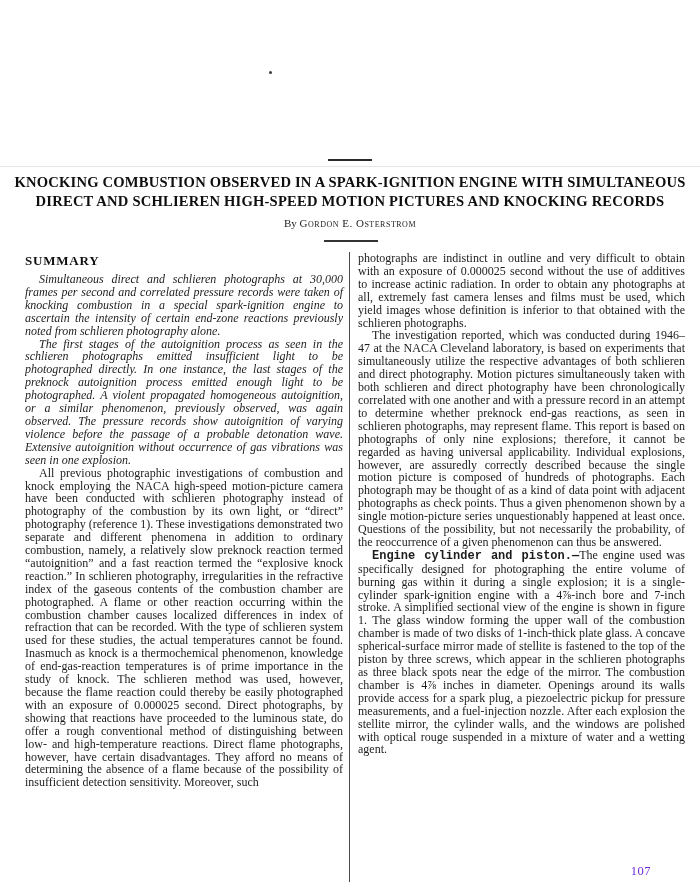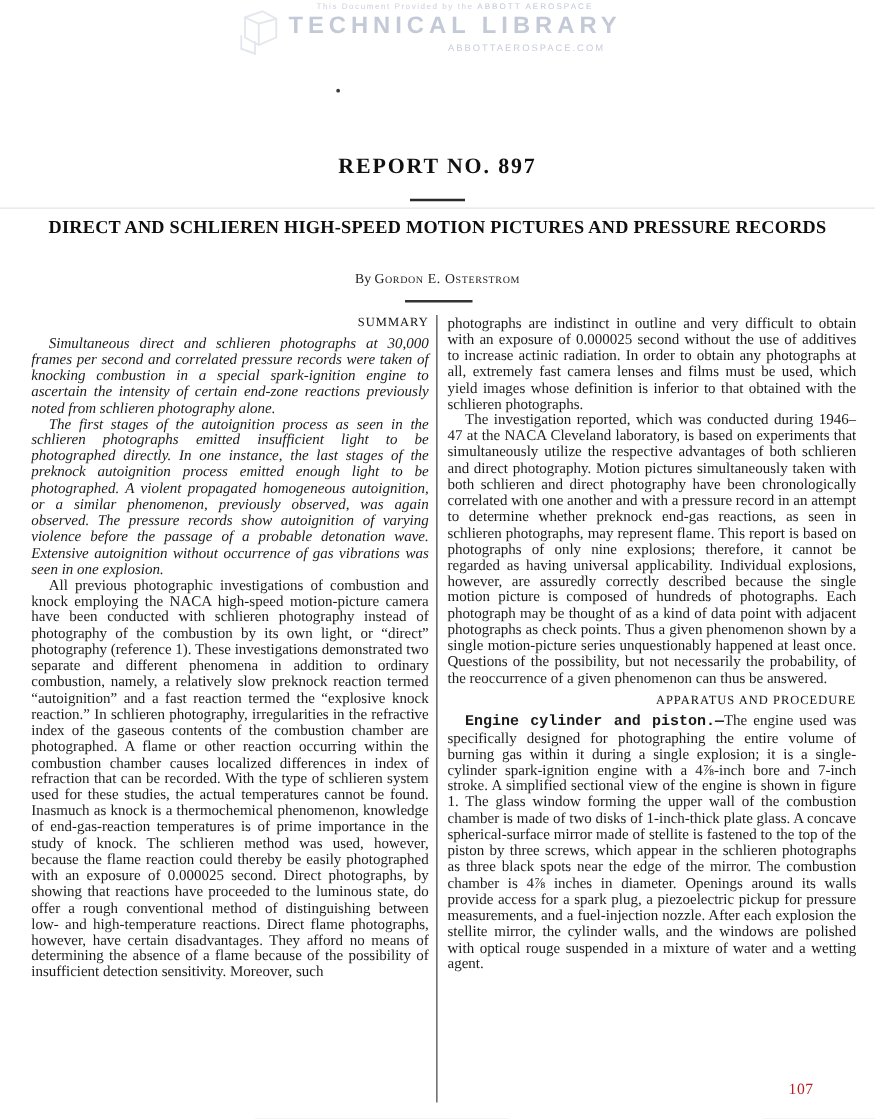--- a/index.html
+++ b/index.html
@@ -42,57 +42,41 @@
     display:flex; }
   .col { overflow:hidden; }
   .col-left  { width:318px; padding-right:5px; }
   .col-divider { width:1px; background:#4a4a4a; margin:0 0 0 1px; }
   .col-right { flex:1; padding-left:8px; }
 
   .col p { margin:0; font-size:12px; line-height:12.9px; text-align:justify;
     text-indent:14px; hyphens:auto; -webkit-hyphens:auto; }
   .col p.noindent { text-indent:0; }
   .col p.italic { font-style:italic; }
-  .section-heading { text-align:right; font-weight:normal; font-size:10px;
+  .section-heading { text-align:left; font-weight:bold; font-size:13px;
     letter-spacing:0.8px; margin:6px 0 4px 0; color:#111; text-indent:0; }
   .section-heading.first { margin-top:1px; }
   .lead-in { font-weight:bold;font-family:Liberation Mono, monospace; }
 
   .page-number { position:absolute; right:49px; bottom:16px; font-size:12.5px;
-    color:#b91c1c; letter-spacing:0.5px;margin-left:40px; }
+    color:#6d28d9; letter-spacing:0.5px;margin-left:40px; }
 </style>
 </head>
 <body>
 
 <div class="page">
 
-  <div class="watermark">
-    <svg class="wm-logo" width="34" height="38" viewBox="0 0 34 38">
-      <g fill="none" stroke="#ccd3e0" stroke-width="1.5">
-        <path d="M6 8 L20 3 L31 9 L31 24 L17 30 L6 24 Z"></path>
-        <path d="M6 8 L17 13 L31 9"></path>
-        <path d="M17 13 L17 30"></path>
-        <path d="M3 22 L3 33 L14 37 L14 27"></path>
-      </g>
-    </svg>
-    <div class="wm-line1">
-      <span>This Document Provided by the</span>
-      <span class="wm-provider">ABBOTT AEROSPACE</span>
-    </div>
-    <div class="wm-line2">TECHNICAL LIBRARY</div>
-    <div class="wm-line3">ABBOTTAEROSPACE.COM</div>
-  </div>
 
   <div class="dot-artifact"></div>
 
-  <div class="report-no">REPORT NO. 897</div>
   <div class="rule-short"></div>
   <div class="rule-faint"></div>
   <div class="main-title">
-    <div>DIRECT AND SCHLIEREN HIGH-SPEED MOTION PICTURES AND PRESSURE RECORDS</div>
+    <div>KNOCKING COMBUSTION OBSERVED IN A SPARK-IGNITION ENGINE WITH SIMULTANEOUS</div>
+    <div>DIRECT AND SCHLIEREN HIGH-SPEED MOTION PICTURES AND KNOCKING RECORDS</div>
   </div>
   <div class="byline">
     <span>By</span>
     <span class="sc">Gordon E. Osterstrom</span>
   </div>
   <div class="rule-byline"></div>
 
   <div class="columns">
 
     <div class="col col-left">
@@ -100,21 +84,20 @@
       <p class="italic">Simultaneous direct and schlieren photographs at 30,000 frames per second and correlated pressure records were taken of knocking combustion in a special spark-ignition engine to ascertain the intensity of certain end-zone reactions previously noted from schlieren photography alone.</p>
       <p class="italic">The first stages of the autoignition process as seen in the schlieren photographs emitted insufficient light to be photographed directly. In one instance, the last stages of the preknock autoignition process emitted enough light to be photographed. A violent propagated homogeneous autoignition, or a similar phenomenon, previously observed, was again observed. The pressure records show autoignition of varying violence before the passage of a probable detonation wave. Extensive autoignition without occurrence of gas vibrations was seen in one explosion.</p>
       <p>All previous photographic investigations of combustion and knock employing the NACA high-speed motion-picture camera have been conducted with schlieren photography instead of photography of the combustion by its own light, or “direct” photography (reference 1).  These investigations demonstrated two separate and different phenomena in addition to ordinary combustion, namely, a relatively slow preknock reaction termed “autoignition” and a fast reaction termed the “explosive knock reaction.”  In schlieren photography, irregularities in the refractive index of the gaseous contents of the combustion chamber are photographed.  A flame or other reaction occurring within the combustion chamber causes localized differences in index of refraction that can be recorded.  With the type of schlieren system used for these studies, the actual temperatures cannot be found.  Inasmuch as knock is a thermochemical phenomenon, knowledge of end-gas-reaction temperatures is of prime importance in the study of knock.  The schlieren method was used, however, because the flame reaction could thereby be easily photographed with an exposure of 0.000025 second.  Direct photographs, by showing that reactions have proceeded to the luminous state, do offer a rough conventional method of distinguishing between low- and high-temperature reactions.  Direct flame photographs, however, have certain disadvantages.  They afford no means of determining the absence of a flame because of the possibility of insufficient detection sensitivity.  Moreover, such</p>
     </div>
 
     <div class="col-divider"></div>
 
     <div class="col col-right">
       <p class="noindent">photographs are indistinct in outline and very difficult to obtain with an exposure of 0.000025 second without the use of additives to increase actinic radiation.  In order to obtain any photographs at all, extremely fast camera lenses and films must be used, which yield images whose definition is inferior to that obtained with the schlieren photographs.</p>
       <p>The investigation reported, which was conducted during 1946–47 at the NACA Cleveland laboratory, is based on experiments that simultaneously utilize the respective advantages of both schlieren and direct photography.  Motion pictures simultaneously taken with both schlieren and direct photography have been chronologically correlated with one another and with a pressure record in an attempt to determine whether preknock end-gas reactions, as seen in schlieren photographs, may represent flame.  This report is based on photographs of only nine explosions; therefore, it cannot be regarded as having universal applicability.  Individual explosions, however, are assuredly correctly described because the single motion picture is composed of hundreds of photographs.  Each photograph may be thought of as a kind of data point with adjacent photographs as check points.  Thus a given phenomenon shown by a single motion-picture series unquestionably happened at least once.  Questions of the possibility, but not necessarily the probability, of the reoccurrence of a given phenomenon can thus be answered.</p>
-      <div class="section-heading">APPARATUS AND PROCEDURE</div>
       <p><span class="lead-in">Engine cylinder and piston.—</span><span>The engine used was specifically designed for photographing the entire volume of burning gas within it during a single explosion; it is a single-cylinder spark-ignition engine with a 4⅞-inch bore and 7-inch stroke.  A simplified sectional view of the engine is shown in figure 1.  The glass window forming the upper wall of the combustion chamber is made of two disks of 1-inch-thick plate glass.  A concave spherical-surface mirror made of stellite is fastened to the top of the piston by three screws, which appear in the schlieren photographs as three black spots near the edge of the mirror.  The combustion chamber is 4⅞ inches in diameter.  Openings around its walls provide access for a spark plug, a piezoelectric pickup for pressure measurements, and a fuel-injection nozzle.  After each explosion the stellite mirror, the cylinder walls, and the windows are polished with optical rouge suspended in a mixture of water and a wetting agent.</span></p>
     </div>
 
   </div>
 
   <div class="page-number">107</div>
 
 </div>
 
 </body></html>

